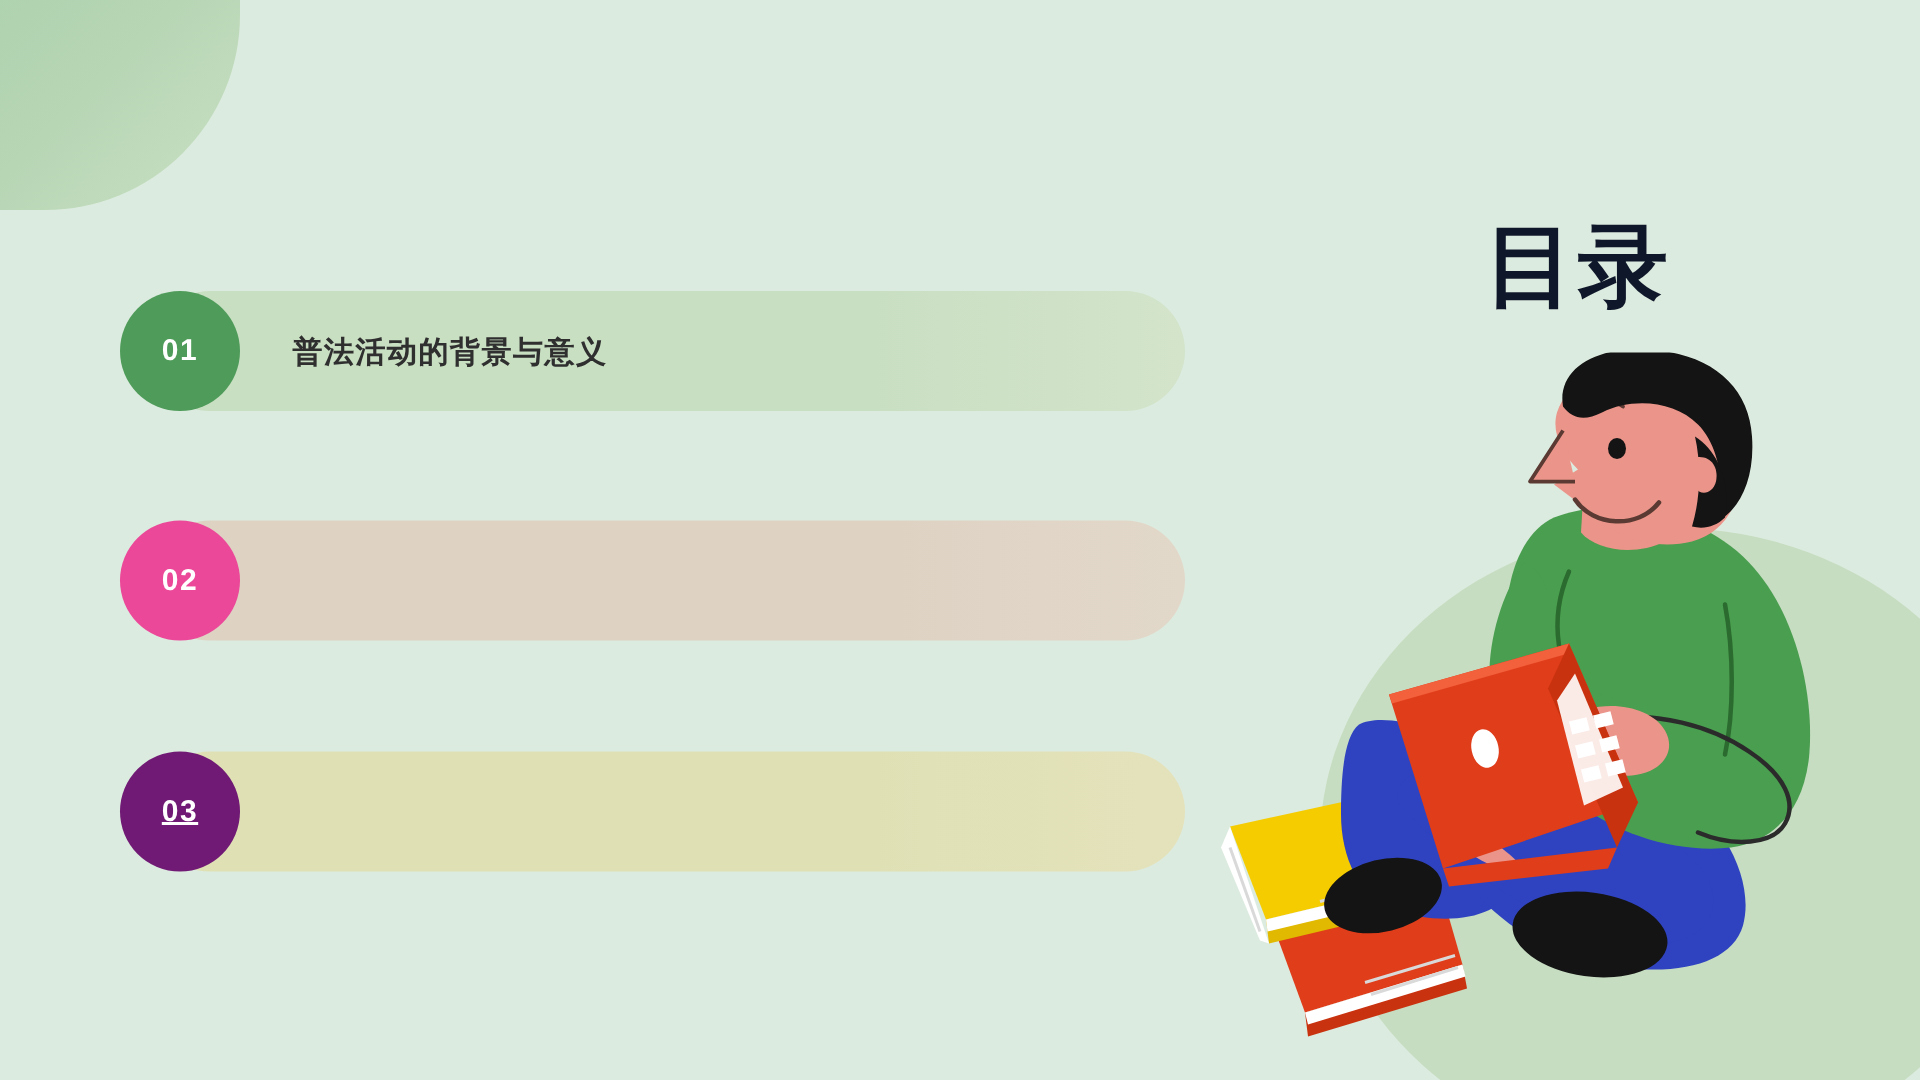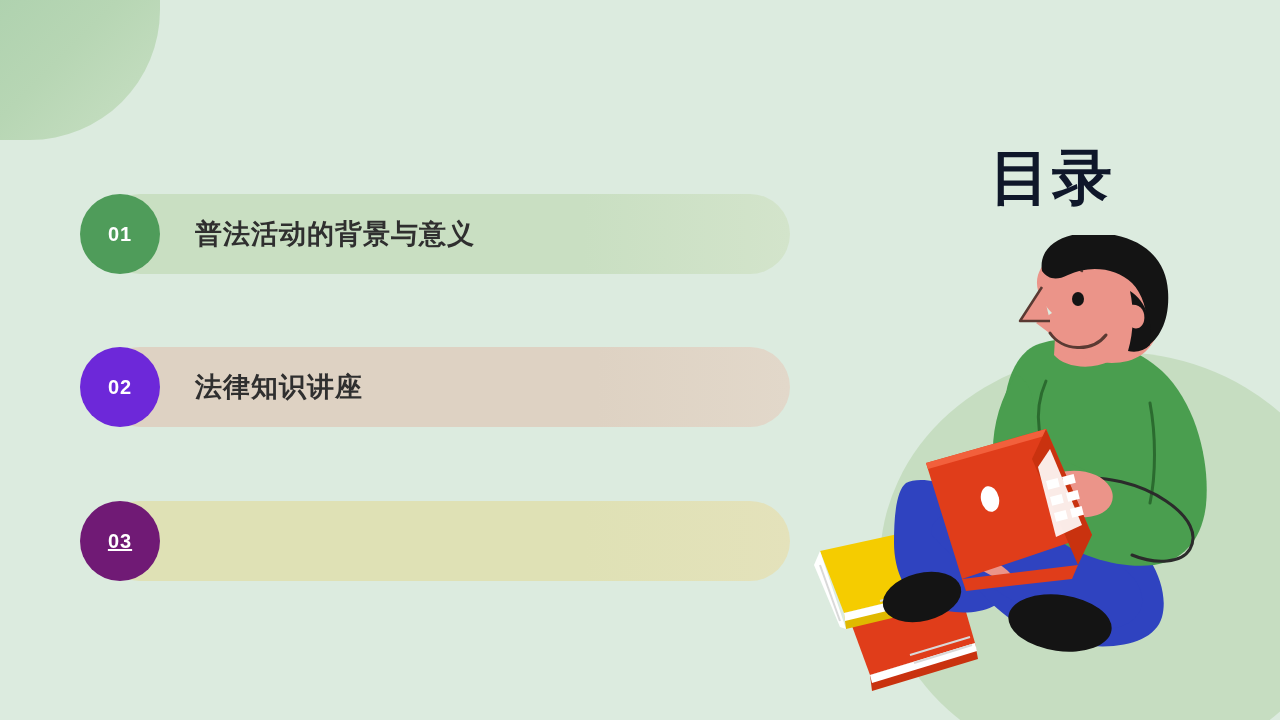--- a/index.html
+++ b/index.html
@@ -93,31 +93,31 @@
     border-radius: 50%;
     display: flex;
     align-items: center;
     justify-content: center;
     color: #ffffff;
     font-size: 20px;
     font-weight: 700;
     letter-spacing: 1px;
   }
   .r1 .num-circle { background: #4f9c5a; }
-  .r2 .num-circle { background: #6d28d9; text-align: center; }
+  .r2 .num-circle { background: #ec4899; text-align: center; }
   .r3 .num-circle { background: #701a75; text-decoration: underline; }
 
   .toc-label {
     position: absolute;
     left: 115px;
     top: 0;
     height: 80px;
     display: flex;
     align-items: center;
-    font-size: 27px;
+    font-size: 20px;
     font-weight: 700;
     color: #2f2f2f;
     letter-spacing: 1px;
     white-space: nowrap;
   }
 
   
   .illustration {
     position: absolute;
     left: 810px;
@@ -142,21 +142,20 @@
 
     <div class="toc-row r1">
       <div class="pill"></div>
       <div class="num-circle">01</div>
       <div class="toc-label">普法活动的背景与意义</div>
     </div>
 
     <div class="toc-row r2">
       <div class="pill"></div>
       <div class="num-circle">02</div>
-      <div class="toc-label">法律知识讲座</div>
     </div>
 
     <div class="toc-row r3">
       <div class="pill"></div>
       <div class="num-circle">03</div>
     </div>
 
   </div>
 
   <div class="illustration">

